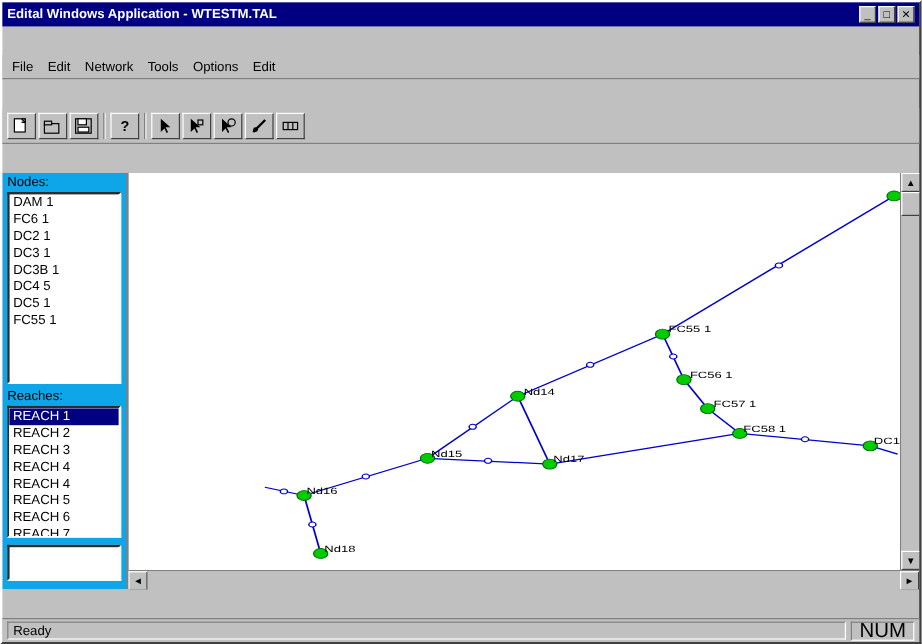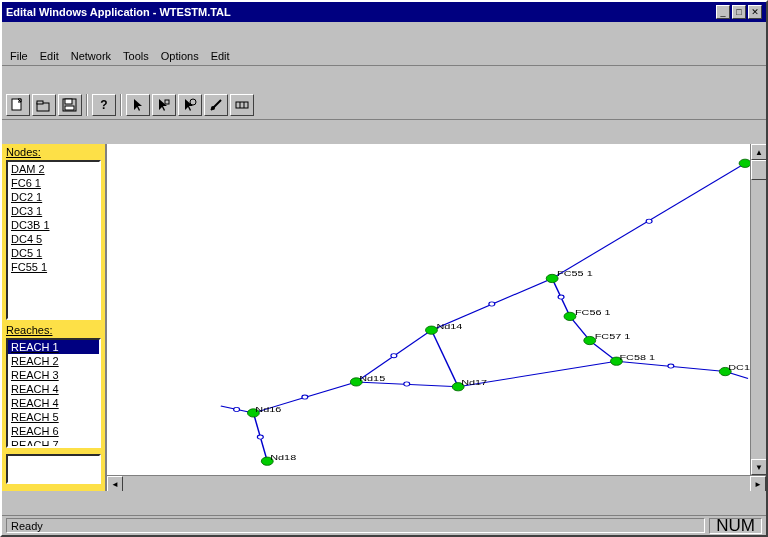--- a/index.html
+++ b/index.html
@@ -109,26 +109,25 @@
     
     .main-content {
       display: flex;
       flex: 1;
       overflow: hidden;
     }
 
     
     .left-panel {
       width: 105px;
-      background: #fde047;
+      background: #0ea5e9;
       border-right: 2px solid #808080;
       display: flex;
       flex-direction: column;
       flex-shrink: 0;
-      text-decoration: underline;
     }
 
     .panel-section-label {
       font-size: 11px;
       padding: 2px 4px;
       font-weight: normal;
     }
 
     .list-box {
       border: 2px inset #808080;
@@ -347,21 +346,21 @@
           <line x1="9" y1="4" x2="9" y2="10" stroke="black" stroke-width="1"></line>
         </svg>
     </div>
   </div>
 
   <div class="main-content">
 
     <div class="left-panel">
       <div class="panel-section-label">Nodes:</div>
       <div class="list-box nodes-list">
-        <div class="list-item">DAM  2</div>
+        <div class="list-item">DAM  1</div>
         <div class="list-item">FC6   1</div>
         <div class="list-item">DC2   1</div>
         <div class="list-item">DC3   1</div>
         <div class="list-item">DC3B  1</div>
         <div class="list-item">DC4   5</div>
         <div class="list-item">DC5   1</div>
         <div class="list-item">FC55  1</div>
       </div>
 
       <div class="panel-section-label">Reaches:</div>

